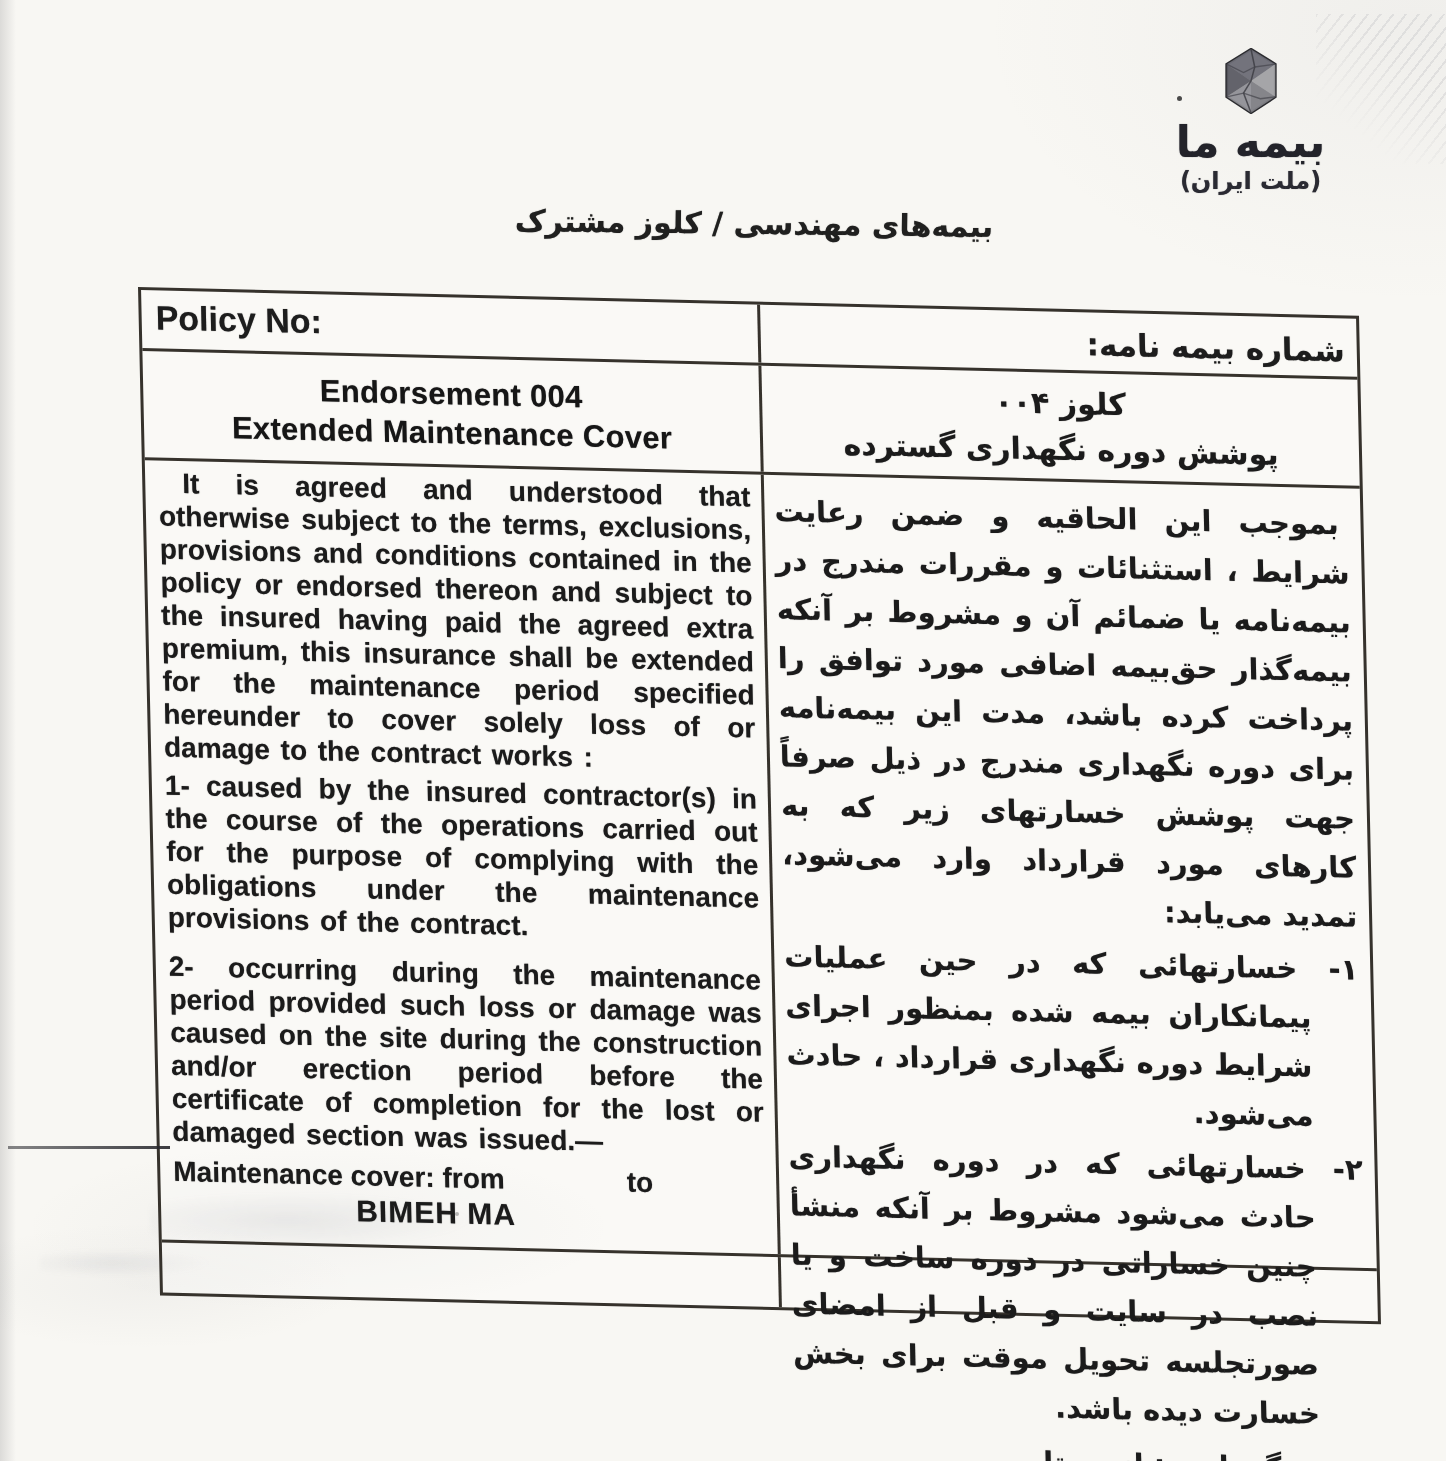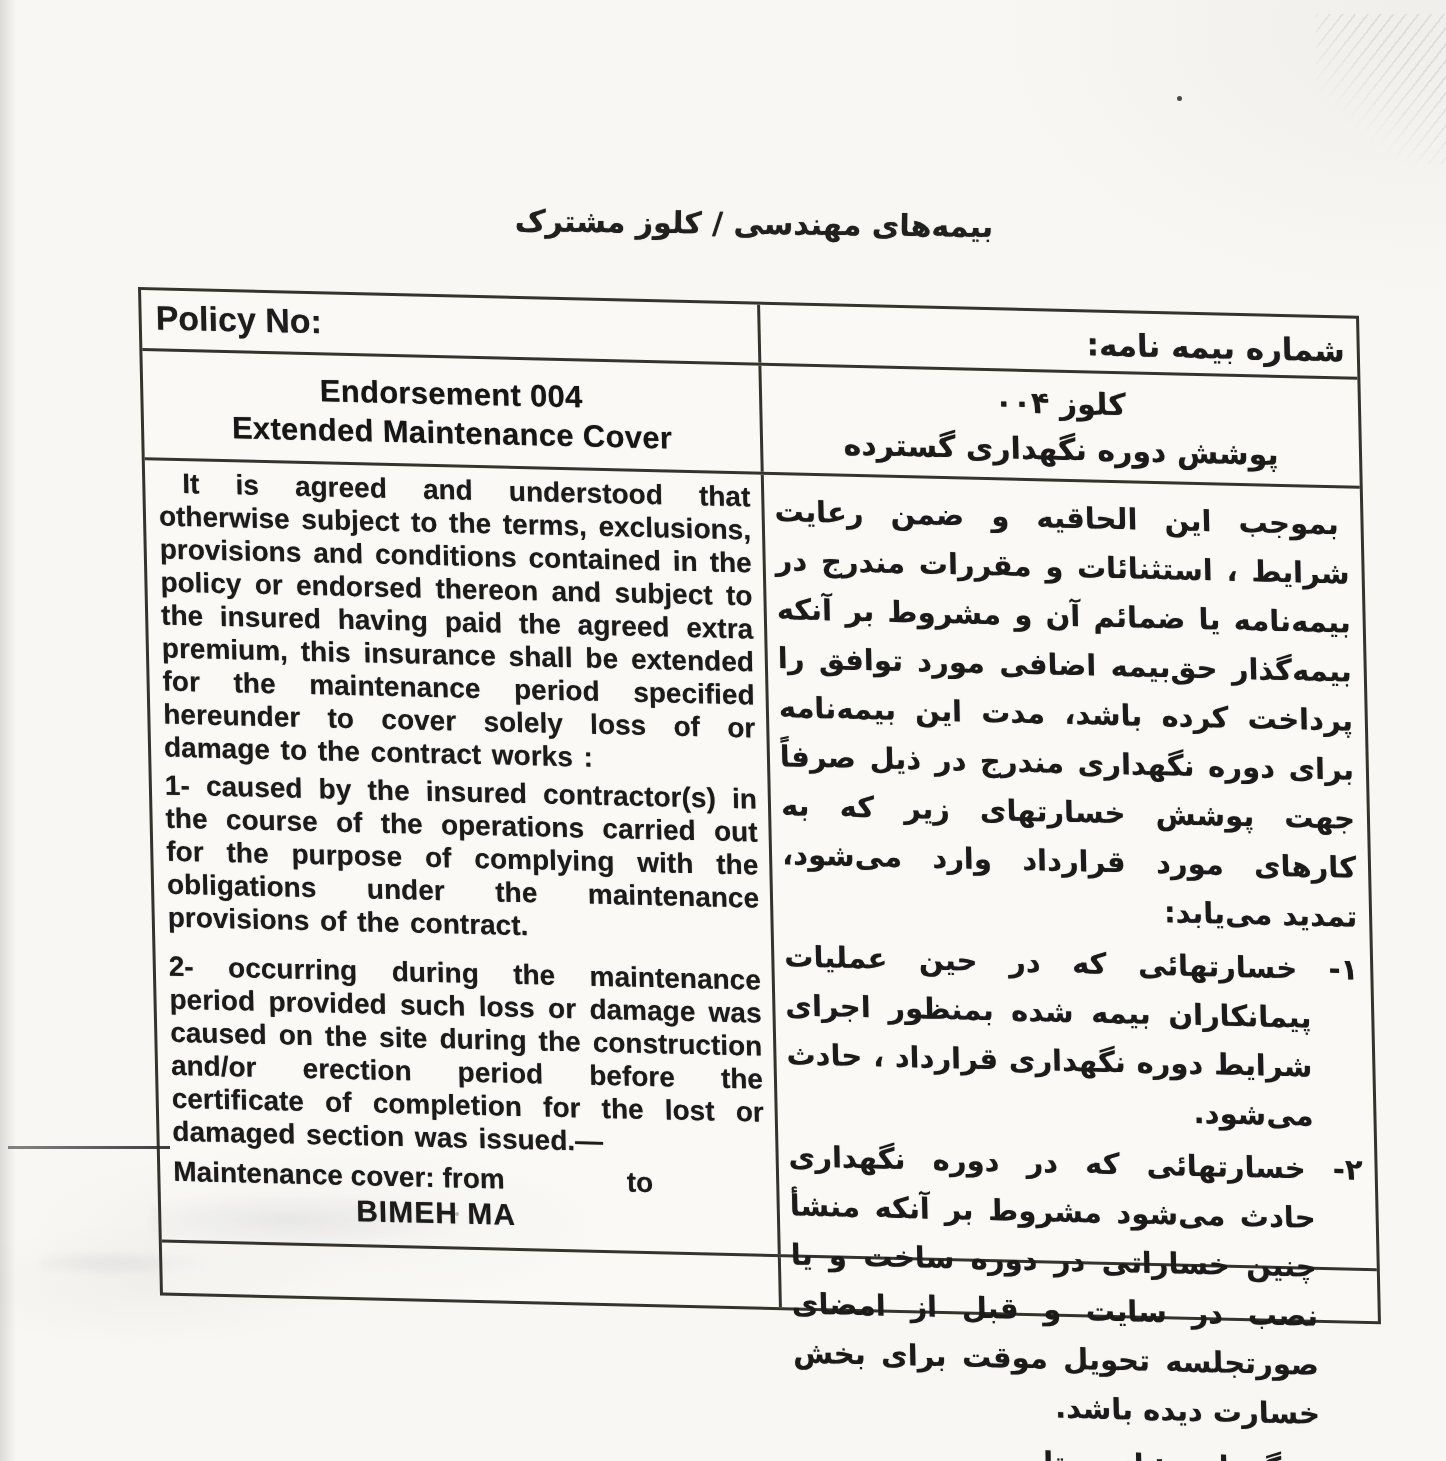--- a/index.html
+++ b/index.html
@@ -124,20 +124,35 @@
 <div class="page">
 
   <div class="edge-shadow"></div>
   <div class="streaks"></div>
   <div class="smudge"></div>
   <div class="smudge2"></div>
   <div class="speck" style="left:1177px;top:96px;width:5px;height:5px;"></div>
   <div class="speck" style="left:1120px;top:350px;width:4px;height:6px;opacity:.7;"></div>
   <div class="speck" style="left:455px;top:1212px;width:4px;height:4px;opacity:.5;"></div>
 
+  <div class="logo">
+    <svg class="gem" viewBox="0 0 60 70">
+      <polygon points="30,1 56,17 56,52 30,69 4,52 4,17" fill="#8f8f92" stroke="#2c2c30" stroke-width="3"></polygon>
+      <polygon points="30,1 56,17 30,35 4,17" fill="#70707a" opacity="0.9"></polygon>
+      <polygon points="30,35 56,17 56,52" fill="#a9a9ac" opacity="0.85"></polygon>
+      <polygon points="30,35 4,17 4,52" fill="#5c5c64" opacity="0.85"></polygon>
+      <polygon points="30,35 56,52 30,69" fill="#84848a" opacity="0.9"></polygon>
+      <polygon points="30,35 4,52 30,69" fill="#97979c" opacity="0.85"></polygon>
+      <polyline points="30,1 34,20 30,35 22,48 30,69" fill="none" stroke="#3a3a40" stroke-width="1.6" opacity="0.8"></polyline>
+      <polyline points="4,17 22,26 34,20 56,17" fill="none" stroke="#44444c" stroke-width="1.4" opacity="0.7"></polyline>
+      <polyline points="4,52 22,48 40,54 56,52" fill="none" stroke="#44444c" stroke-width="1.4" opacity="0.7"></polyline>
+    </svg>
+    <div class="wordmark">بیمه ما</div>
+    <div class="subtitle">(ملت ایران)</div>
+  </div>
 
   <div class="doc-header">بیمه‌های مهندسی / کلوز مشترک</div>
 
   <div class="doc-table">
 
     <div class="t-row row-policy bordered">
       <div class="cell-en">
         <div class="policy-label">Policy No:</div>
       </div>
       <div class="cell-fa">

